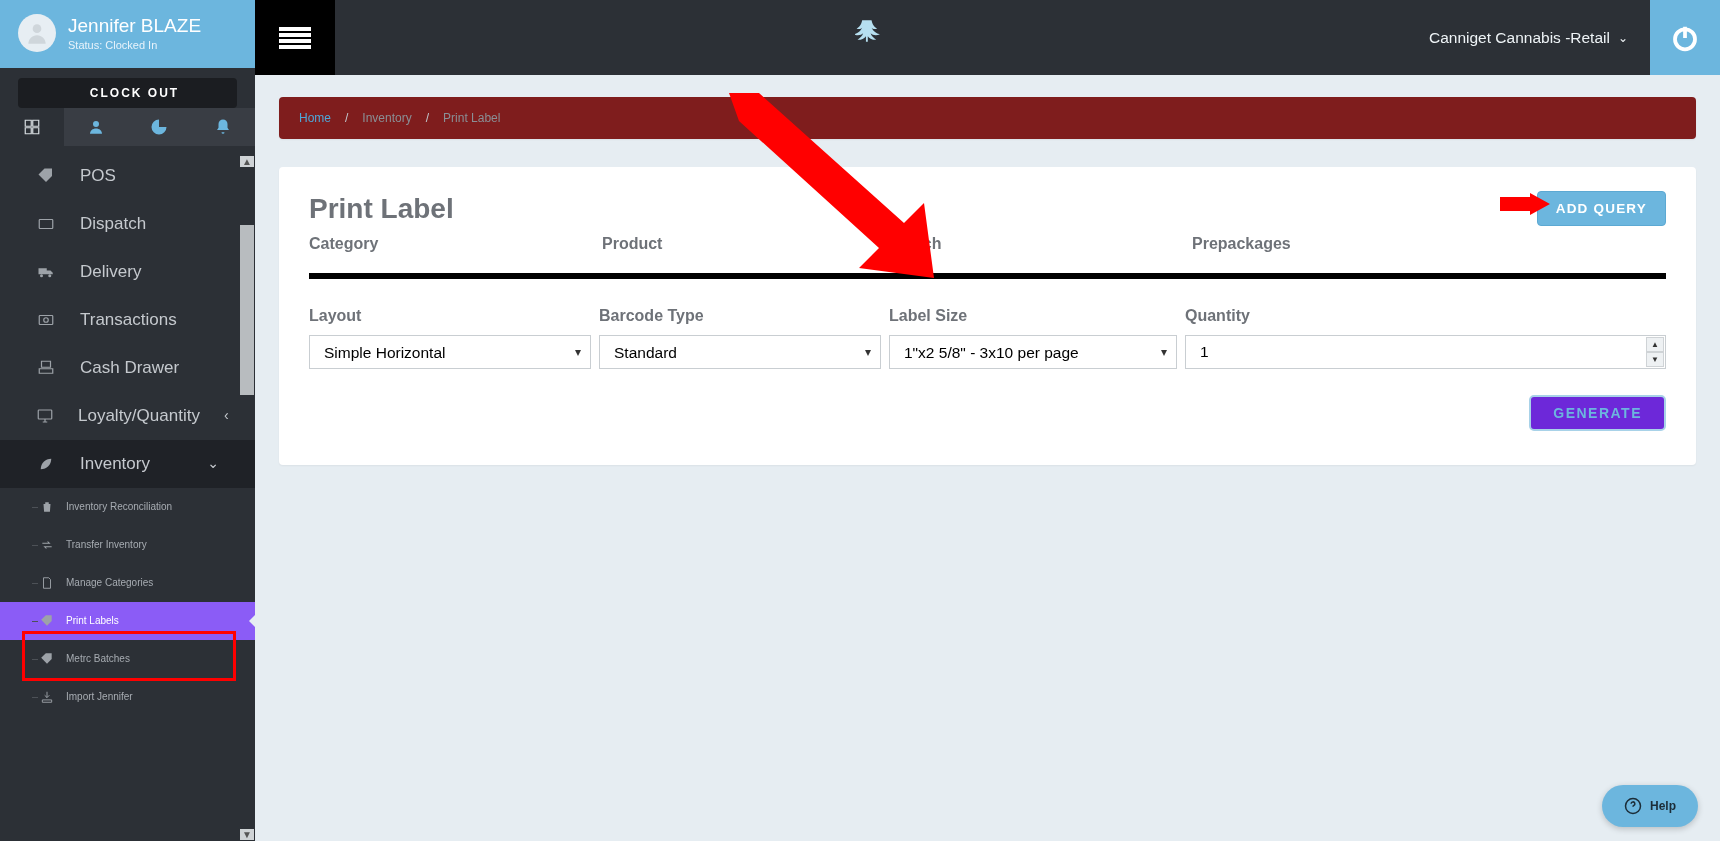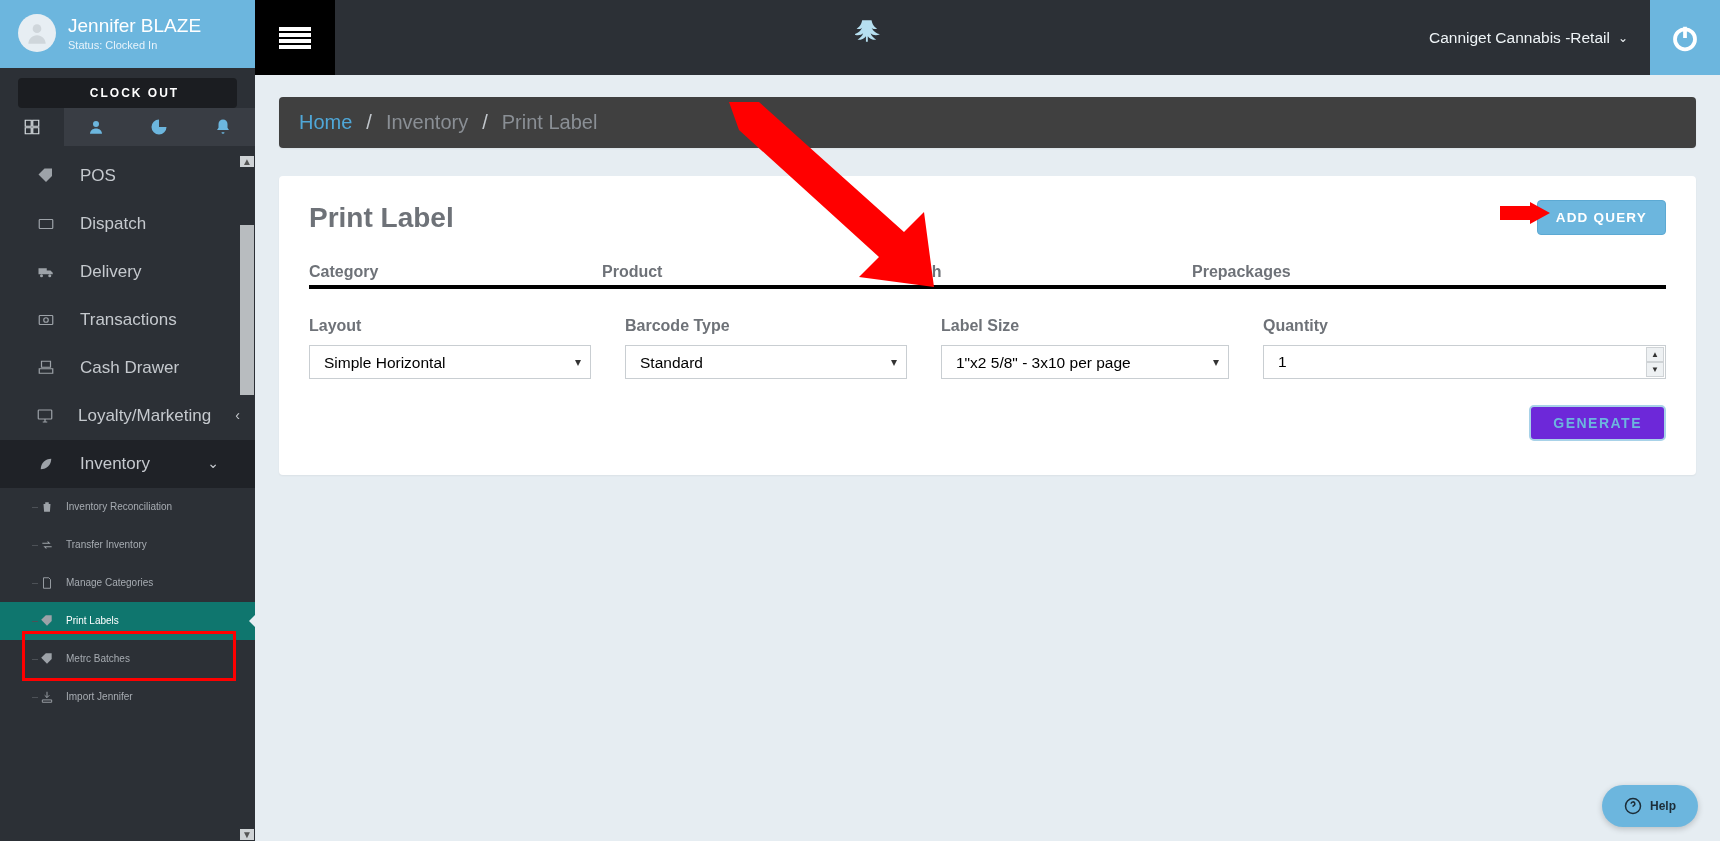--- a/index.html
+++ b/index.html
@@ -31,21 +31,21 @@
   .nav-item { display: flex; align-items: center; gap: 24px; padding: 14px 36px; font-size: 17px; color: #c5c9ce; cursor: pointer; position: relative; text-align: right; }
   .nav-item .chev { margin-left: auto; font-size: 14px; transform: translateY(-1px); }
   .nav-item.open { background: #1f2227; }
   .nav-icon { width: 20px; display: flex; justify-content: center; }
   .nav-icon svg { width: 18px; height: 18px; fill: #9da2a8; }
 
   .subnav { background: #2c3036; }
   .sub-item { display: flex; align-items: center; gap: 12px; padding: 12px 16px 12px 40px; font-size: 10px; color: #a7acb2; cursor: pointer; position: relative; }
   .sub-item::before { content: ""; position: absolute; left: 32px; top: 50%; width: 6px; height: 1px; background: #4d5157; }
   .sub-item svg { width: 14px; height: 14px; fill: #9da2a8; flex: 0 0 14px; }
-  .sub-item.active { background: #0f766e; color: #fff; }
+  .sub-item.active { background: #8b5cf6; color: #fff; }
   .sub-item.active::after { content: ""; position: absolute; right: 0; top: 50%; transform: translateY(-50%); border: 6px solid transparent; border-right-color: #e6edf2; }
   .sub-item .lbl { line-height: 1.25; }
 
   .hl-box { position: absolute; border: 3px solid #ff0000; pointer-events: none; }
   .hl-sidebar { left: 22px; top: 631px; width: 214px; height: 50px; }
 
   
   .main { flex: 1; display: flex; flex-direction: column; min-width: 0; }
 
   .topbar { height: 75px; display: flex; align-items: stretch; background: #2c3036; color: #fff; }
@@ -54,37 +54,37 @@
   .hamburger-lines span { height: 4px; background: #fff; display: block; }
   .brand { flex: 1; display: flex; align-items: center; justify-content: center; }
   .brand svg { width: 32px; height: 38px; fill: #b6dff0; }
   .company { display: flex; align-items: center; gap: 8px; padding: 0 22px; font-size: 15.5px; color: #eef3f6; cursor: pointer; }
   .company .caret { font-size: 12px; }
   .power { width: 70px; background: #6cb6de; display: flex; align-items: center; justify-content: center; cursor: pointer; }
   .power svg { width: 30px; height: 30px; stroke: #fff; fill: none; stroke-width: 3; }
 
   .content { flex: 1; padding: 0 24px 24px; overflow: auto; position: relative; }
 
-  .breadcrumb-card { background: #404040; border-radius: 4px; margin-top: 22px; padding: 14px 20px; display: flex; gap: 14px; font-size: 20px; color: #8a8f95; box-shadow: 0 1px 2px rgba(0,0,0,.05); }
+  .breadcrumb-card { background: #7f1d1d; border-radius: 4px; margin-top: 22px; padding: 14px 20px; display: flex; gap: 14px; font-size: 12px; color: #8a8f95; box-shadow: 0 1px 2px rgba(0,0,0,.05); }
   .breadcrumb-card a { color: #4fa7d8; text-decoration: none; }
   .breadcrumb-card .sep { color: #c3c8cd; }
 
   .panel { background: #fff; border-radius: 4px; margin-top: 28px; padding: 24px 30px 34px; box-shadow: 0 1px 2px rgba(0,0,0,.05); position: relative; }
   .panel-header { display: flex; justify-content: space-between; align-items: center; }
   .panel-title { font-size: 28px; font-weight: 700; color: #6e7278; }
   .add-query { background: #6cb6de; color: #fff; border: 1px solid #5ca9d3; border-radius: 4px; padding: 9px 18px; font-size: 13.5px; font-weight: 700; letter-spacing: 1.2px; cursor: pointer; }
 
-  .query-head { display: flex; margin-top: 28px; border-bottom: 4px solid #000000; padding-bottom: 4px; }
+  .query-head { display: flex; margin-top: 9px; border-bottom: 6px solid #000000; padding-bottom: 20px; }
   .query-head div { font-size: 16px; color: #6e7278; font-weight: 700; }
   .col-cat { width: 293px; }
   .col-prod { width: 295px; }
   .col-batch { width: 295px; }
   .col-pre { }
 
-  .form-row { display: flex; gap: 34px; margin-top: 28px; }
+  .form-row { display: flex; gap: 8px; margin-top: 28px; }
   .form-group { display: flex; flex-direction: column; gap: 10px; }
   .form-label { font-size: 16px; color: #6e7278; font-weight: 700; }
   .select { height: 34px; border: 1px solid #c9ced2; background: #fff; font-size: 15.5px; padding: 0 28px 0 14px; appearance: none; position: relative; cursor: pointer; }
   .select-wrap { position: relative; }
   .select-wrap::after { content: "▾"; position: absolute; right: 10px; top: 50%; transform: translateY(-50%); font-size: 12px; color: #333; pointer-events: none; }
   .num-input { height: 34px; border: 1px solid #c9ced2; padding: 0 30px 0 14px; font-size: 15.5px; }
   .spin { position: absolute; right: 2px; top: 2px; bottom: 2px; width: 18px; display: flex; flex-direction: column; }
   .spin span { flex: 1; display: flex; align-items: center; justify-content: center; font-size: 8px; background: #eef1f3; border: 1px solid #cfd3d6; cursor: pointer; }
 
   .g-layout { flex: 0 0 282px; }
@@ -201,21 +201,21 @@
           </span>
         <span>Cash Drawer</span>
       </div>
       <div class="nav-item">
         <span class="nav-icon">
             <svg viewBox="0 0 24 24">
               <rect x="3" y="4" width="18" height="12" rx="1" fill="none" stroke="#9da2a8" stroke-width="1.6"></rect>
               <path d="M9 20h6M12 16v4" stroke="#9da2a8" stroke-width="1.6"></path>
             </svg>
           </span>
-        <span>Loyalty/Marketing</span>
+        <span>Loyalty/Quantity</span>
         <span class="chev">‹</span>
       </div>
       <div class="nav-item open">
         <span class="nav-icon">
             <svg viewBox="0 0 24 24">
               <path d="M5 19c0-8 6-14 14-14 0 8-6 14-14 14z"></path>
             </svg>
           </span>
         <span>Inventory</span>
         <span class="chev">⌄</span>

